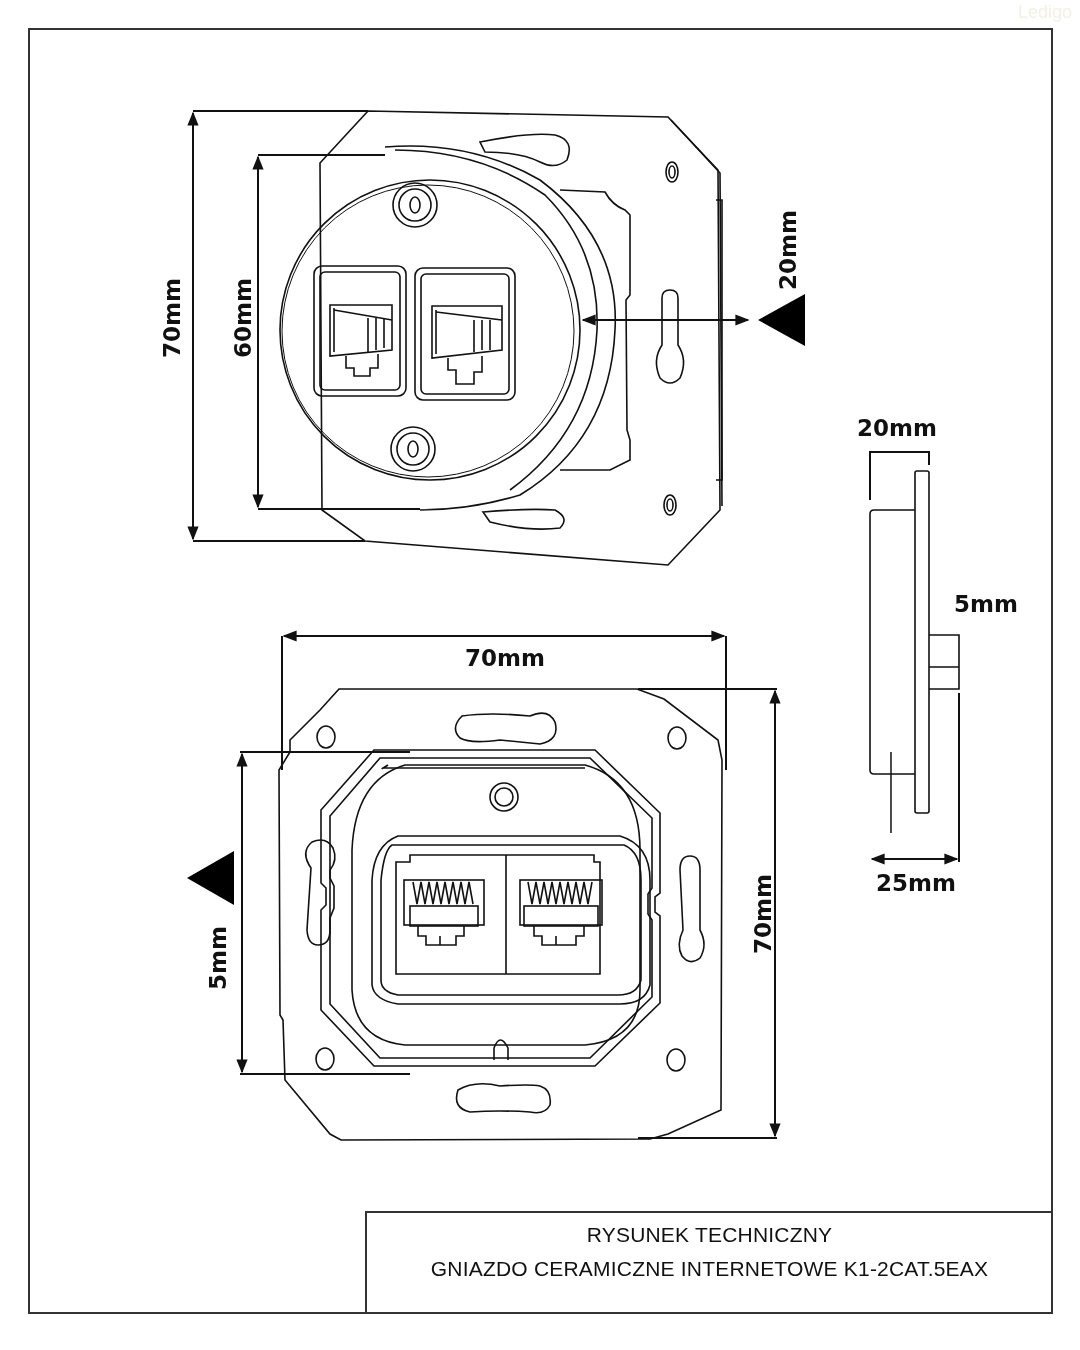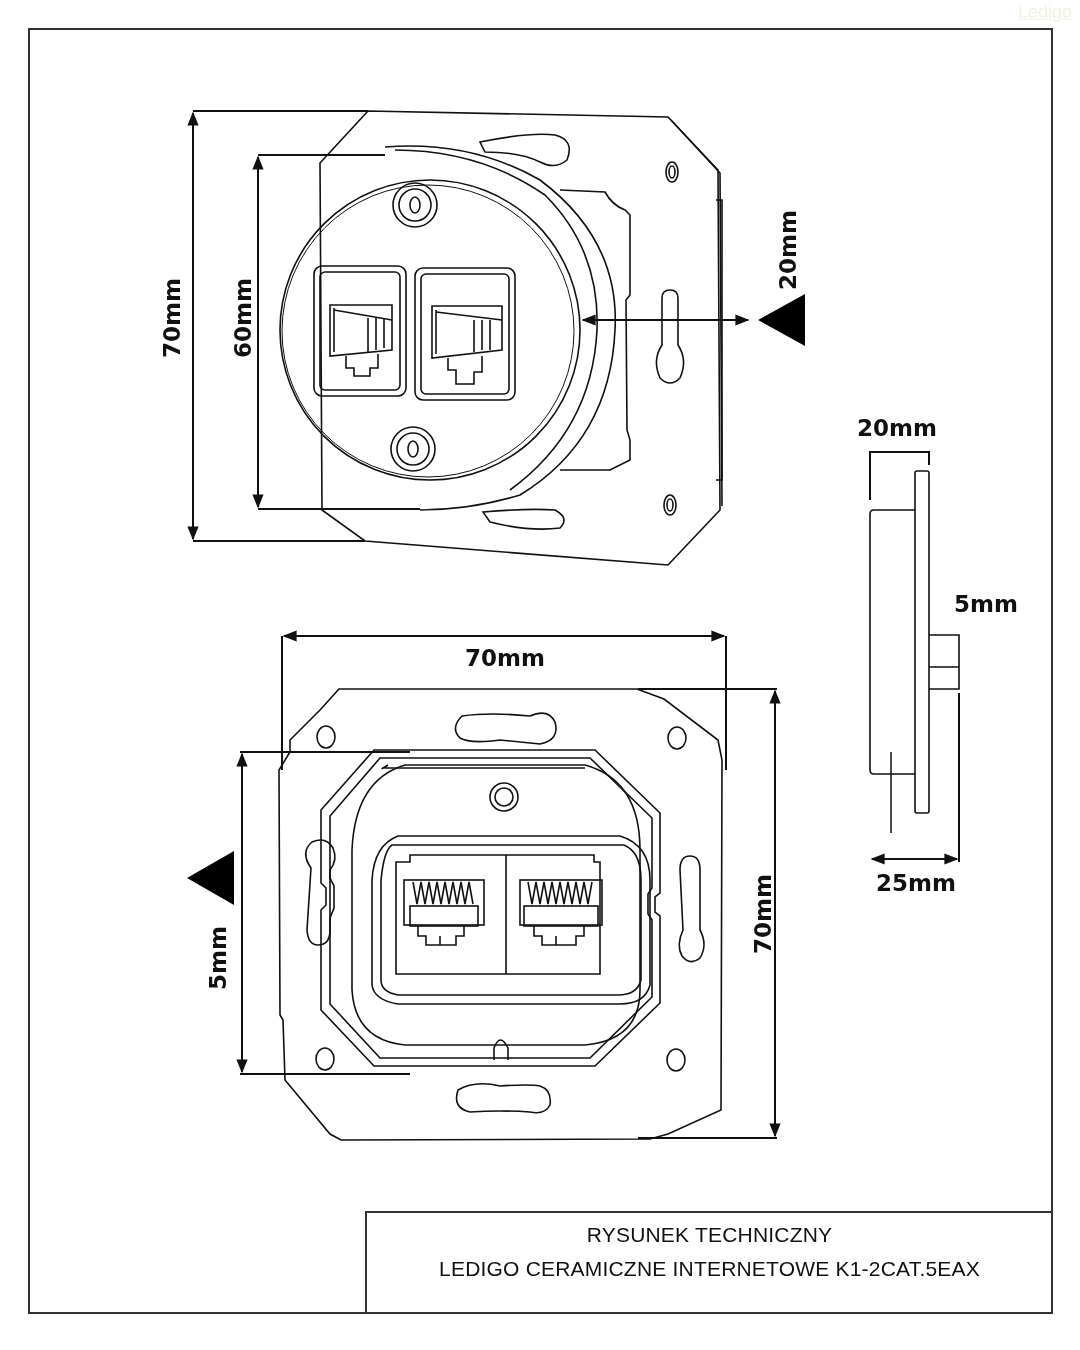--- a/index.html
+++ b/index.html
@@ -1,18 +1,18 @@
 <!DOCTYPE html>
 <html><head>
 <meta charset="utf-8">
 <style>
   html, body { margin: 0; padding: 0; background: #ffffff; }
   body { width: 1080px; height: 1350px; position: relative; overflow: hidden; font-family: "DejaVu Sans", sans-serif; }
   #drawing { position: absolute; left: 0; top: 0; width: 1080px; height: 1350px; }
-  .watermark { position: absolute; right: 8px; top: 2px; font-family: "Liberation Sans", sans-serif; font-size: 18px; color: #f1f1e4; text-decoration: underline; }
+  .watermark { position: absolute; right: 8px; top: 2px; font-family: "Liberation Sans", sans-serif; font-size: 18px; color: #f1f1e4; }
   .dim { font-family: "DejaVu Sans", sans-serif; font-weight: bold; font-size: 23px; fill: #111; }
   .title-block { position: absolute; left: 365px; top: 1211px; width: 687px; height: 102px; border-left: 2px solid #333; border-top: 2px solid #333; box-sizing: border-box; }
   .title-line { position: absolute; left: 0; width: 100%; text-align: center; font-family: "Liberation Sans", sans-serif; font-size: 21px; color: #111; letter-spacing: 0.2px; }
   .t1 { top: 10px; } .t2 { top: 44px; } .t3 { top: 78px; }
 </style>
 </head>
 <body>
 
 <div class="watermark">Ledigo</div>
 
@@ -170,14 +170,14 @@
     <path d="M242,754 L242,1072" marker-start="url(#arr)" marker-end="url(#arr)"></path>
   </g>
   <path d="M187,878 L234,851 L234,905 Z" fill="#000"></path>
   <text class="dim" x="505" y="666" text-anchor="middle">70mm</text>
   <text class="dim" transform="translate(771,914) rotate(-90)" text-anchor="middle">70mm</text>
   <text class="dim" transform="translate(226,958) rotate(-90)" text-anchor="middle">5mm</text>
 </svg>
 
 <div class="title-block">
   <div class="title-line t1">RYSUNEK TECHNICZNY</div>
-  <div class="title-line t2">LEDIGO CERAMICZNE INTERNETOWE K1-2CAT.5EAX</div>
+  <div class="title-line t2">GNIAZDO CERAMICZNE INTERNETOWE K1-2CAT.5EAX</div>
 </div>
 
 </body></html>

